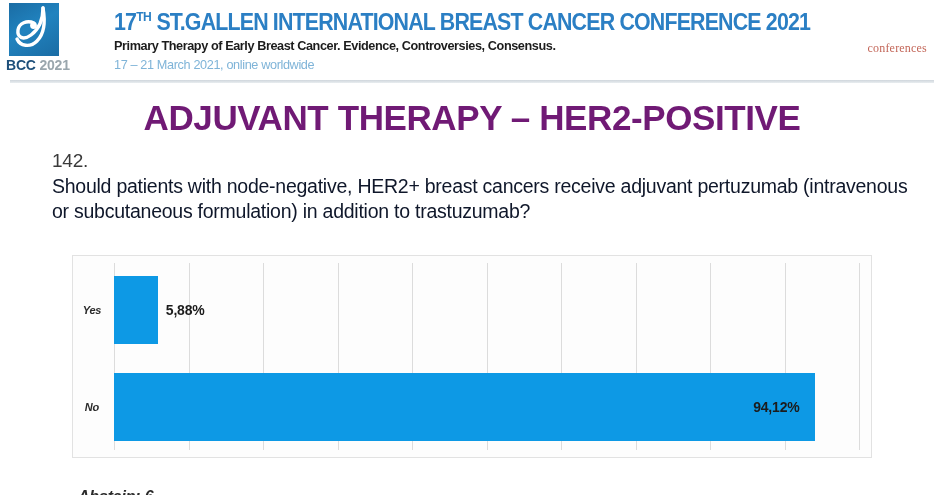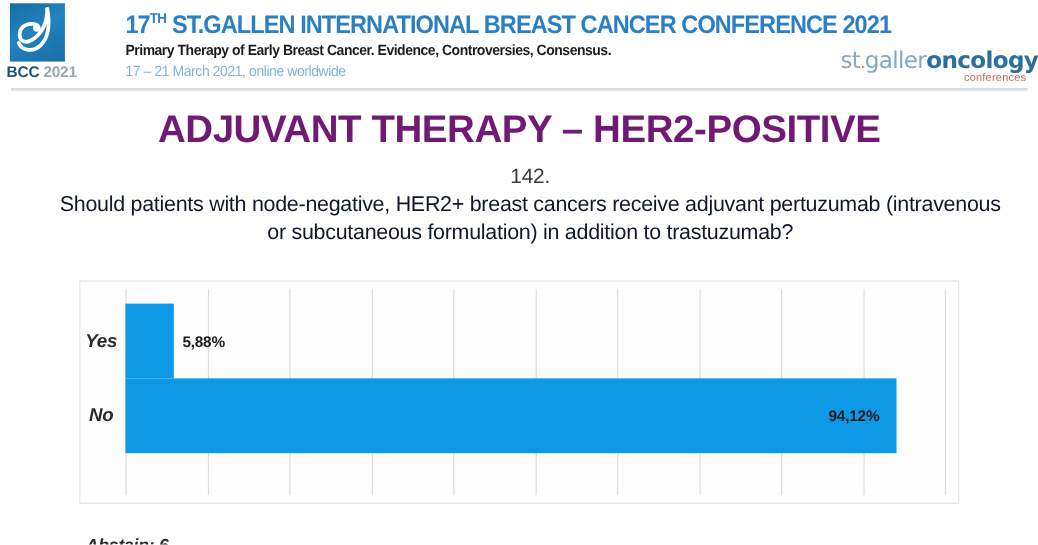--- a/index.html
+++ b/index.html
@@ -125,26 +125,26 @@
     font-size: 21px;
     line-height: 23px;
     letter-spacing: -0.6px;
     white-space: nowrap;
   }
   #org-logo-word .st   { color: #8fa6b5; }
   #org-logo-word .dot  { color: #d4763a; font-size: 15px; }
   #org-logo-word .galler { color: #7fa9c6; }
   #org-logo-word .onco { color: #2b6f9e; font-weight: bold; }
   #org-logo-sub {
-    font-family: Liberation Sans, sans-serif;
-    font-size: 10px;
+    font-family: Liberation Serif, serif;
+    font-size: 12px;
     color: #b84a3a;
     letter-spacing: 0.2px;
     margin-top: -3px;
-    margin-right: 3px;
+    margin-right: 9px;
     opacity: .85;
     white-space: nowrap;
   }
 
   
   #slide-title {
     position: absolute;
     left: 0; top: 98px;
     width: 944px;
     text-align: center;
@@ -154,21 +154,20 @@
     color: #701a75;
     letter-spacing: -0.4px;
     white-space: nowrap;
   }
 
   
   #question-block {
     position: absolute;
     left: 52px; top: 148px;
     width: 860px;
-    text-align: center;
   }
   #question-number {
     font-family: "Liberation Sans", sans-serif;
     font-size: 19px;
     line-height: 26px;
     color: #3a3a3a;
     letter-spacing: -0.2px;
   }
   #question-text {
     font-family: "Liberation Sans", sans-serif;
@@ -204,30 +203,30 @@
     width: 1px;
     background: #dcdcdc;
   }
   .bar-row {
     position: absolute;
     left: 0;
     right: 0;
     height: 68px;
   }
   #bar-row-yes { top: 13px; }
-  #bar-row-no  { top: 81px; }
+  #bar-row-no  { top: 110px; }
   .bar-label {
     position: absolute;
     left: -40px;
     top: 50%;
     transform: translateY(-50%);
     width: 36px;
     text-align: center;
     font-family: "Liberation Sans", sans-serif;
-    font-size: 17px;
+    font-size: 11px;
     font-weight: bold;
     font-style: italic;
     color: #2b2b2b;
     letter-spacing: -0.2px;
   }
   .bar {
     position: absolute;
     left: 0;
     top: 0;
     height: 68px;
@@ -273,21 +272,20 @@
     </div>
   </div>
 
   <div id="header-text">
     <div id="header-title"><span>17</span><span class="ord">TH</span><span> ST.GALLEN INTERNATIONAL BREAST CANCER CONFERENCE 2021</span></div>
     <div id="header-subtitle">Primary Therapy of Early Breast Cancer. Evidence, Controversies, Consensus.</div>
     <div id="header-dates">17 – 21 March 2021, online worldwide</div>
   </div>
 
   <div id="org-logo">
-    <div id="org-logo-word"><span class="st">st</span><span class="dot">.</span><span class="galler">galler</span><span class="onco">oncology</span></div>
     <div id="org-logo-sub">conferences</div>
   </div>
 
   <div id="header-rule"></div>
 </div>
 
 <div id="slide-title">ADJUVANT THERAPY – HER2-POSITIVE</div>
 
 <div id="question-block">
   <div id="question-number">142.</div>

